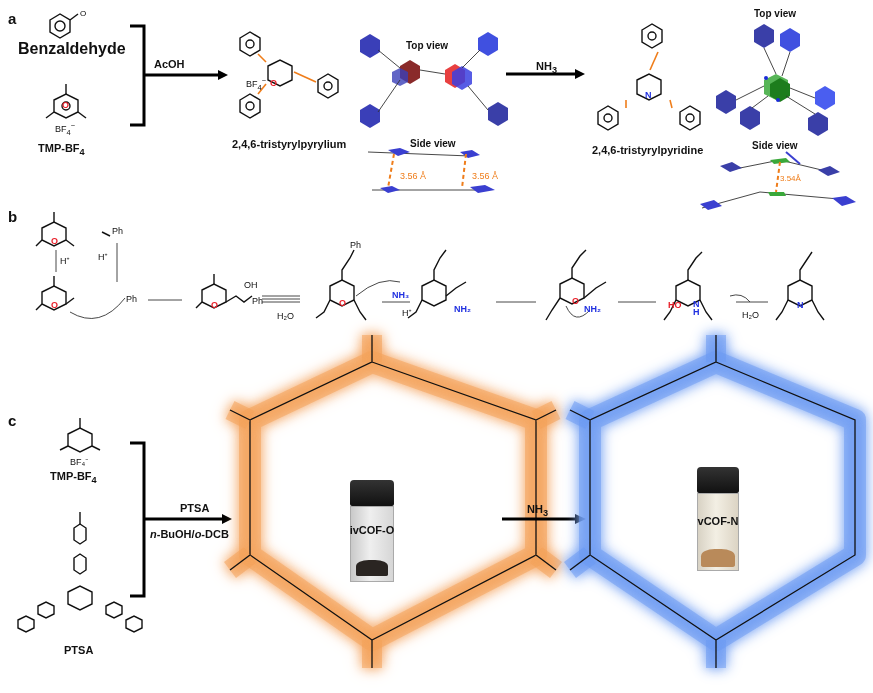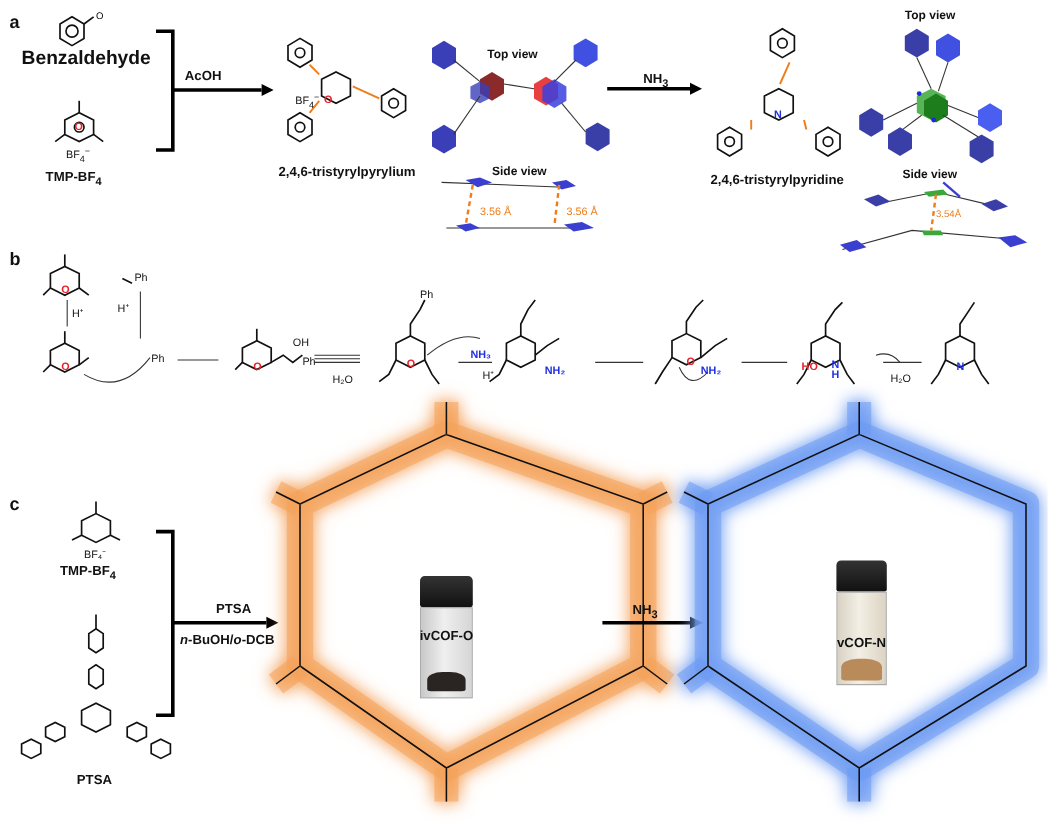--- a/index.html
+++ b/index.html
@@ -311,14 +311,14 @@
   <div class="vial-glass" style="left:2px;top:26px;width:42px;height:74px"></div>
   <div class="abs" style="left:8px;top:80px;width:32px;height:16px;background:#2a2522;border-radius:40% 40% 10% 10%"></div>
   <div class="abs lbl" style="left:-4px;top:44px;width:56px;text-align:center;font-size:11px">ivCOF-O</div>
 </div>
 <div class="abs lbl" style="left:527px;top:503px;font-size:11px"><span>NH</span><sub>3</sub></div>
 
 <div class="abs" style="left:695px;top:467px;width:46px;height:105px">
   <div class="vial-cap" style="left:2px;top:0;width:42px;height:26px"></div>
   <div class="vial-glass" style="left:2px;top:26px;width:40px;height:76px;background:linear-gradient(90deg,#d8d2c4,#f3efe4 45%,#dcd4c4)"></div>
   <div class="abs" style="left:6px;top:82px;width:34px;height:18px;background:#b98a5a;border-radius:40% 40% 10% 10%"></div>
-  <div class="abs lbl" style="left:-6px;top:63px;width:58px;text-align:center;font-size:11px">vCOF-N</div>
+  <div class="abs lbl" style="left:-6px;top:48px;width:58px;text-align:center;font-size:11px">vCOF-N</div>
 </div>
 
 </body></html>

